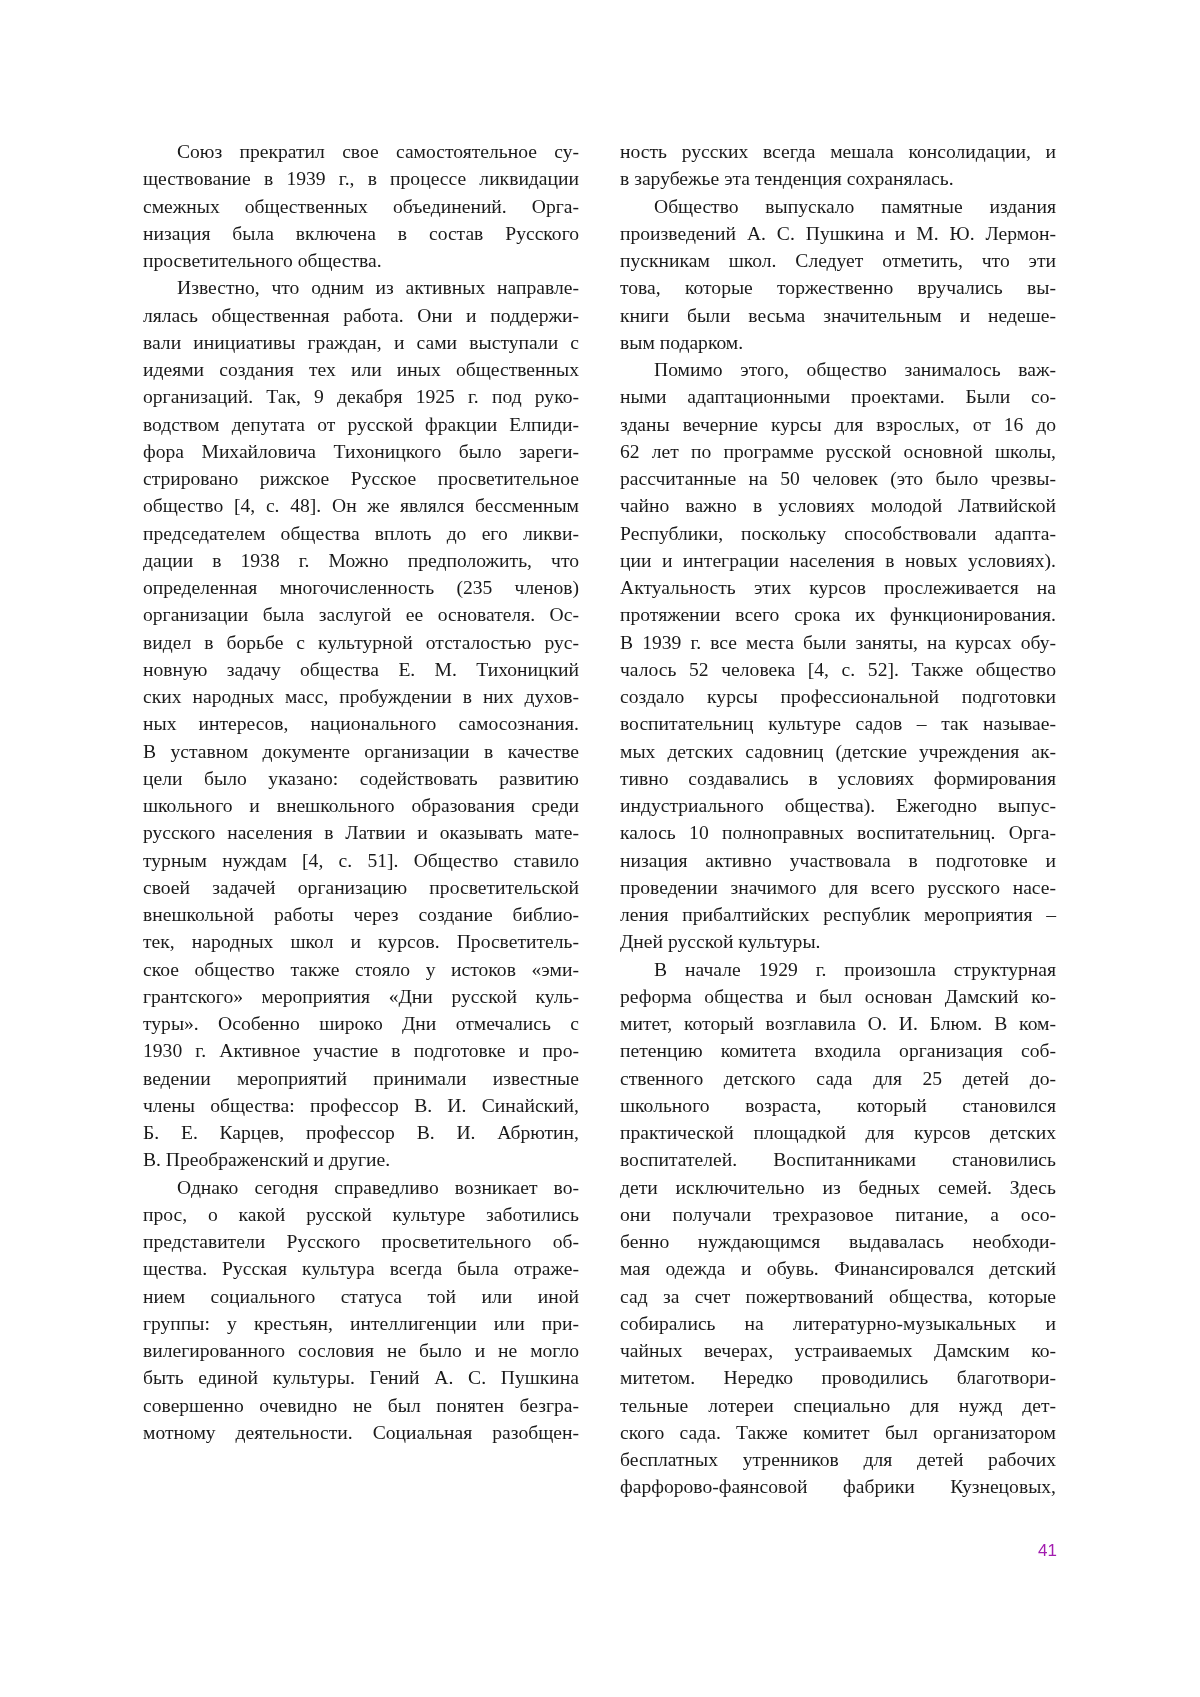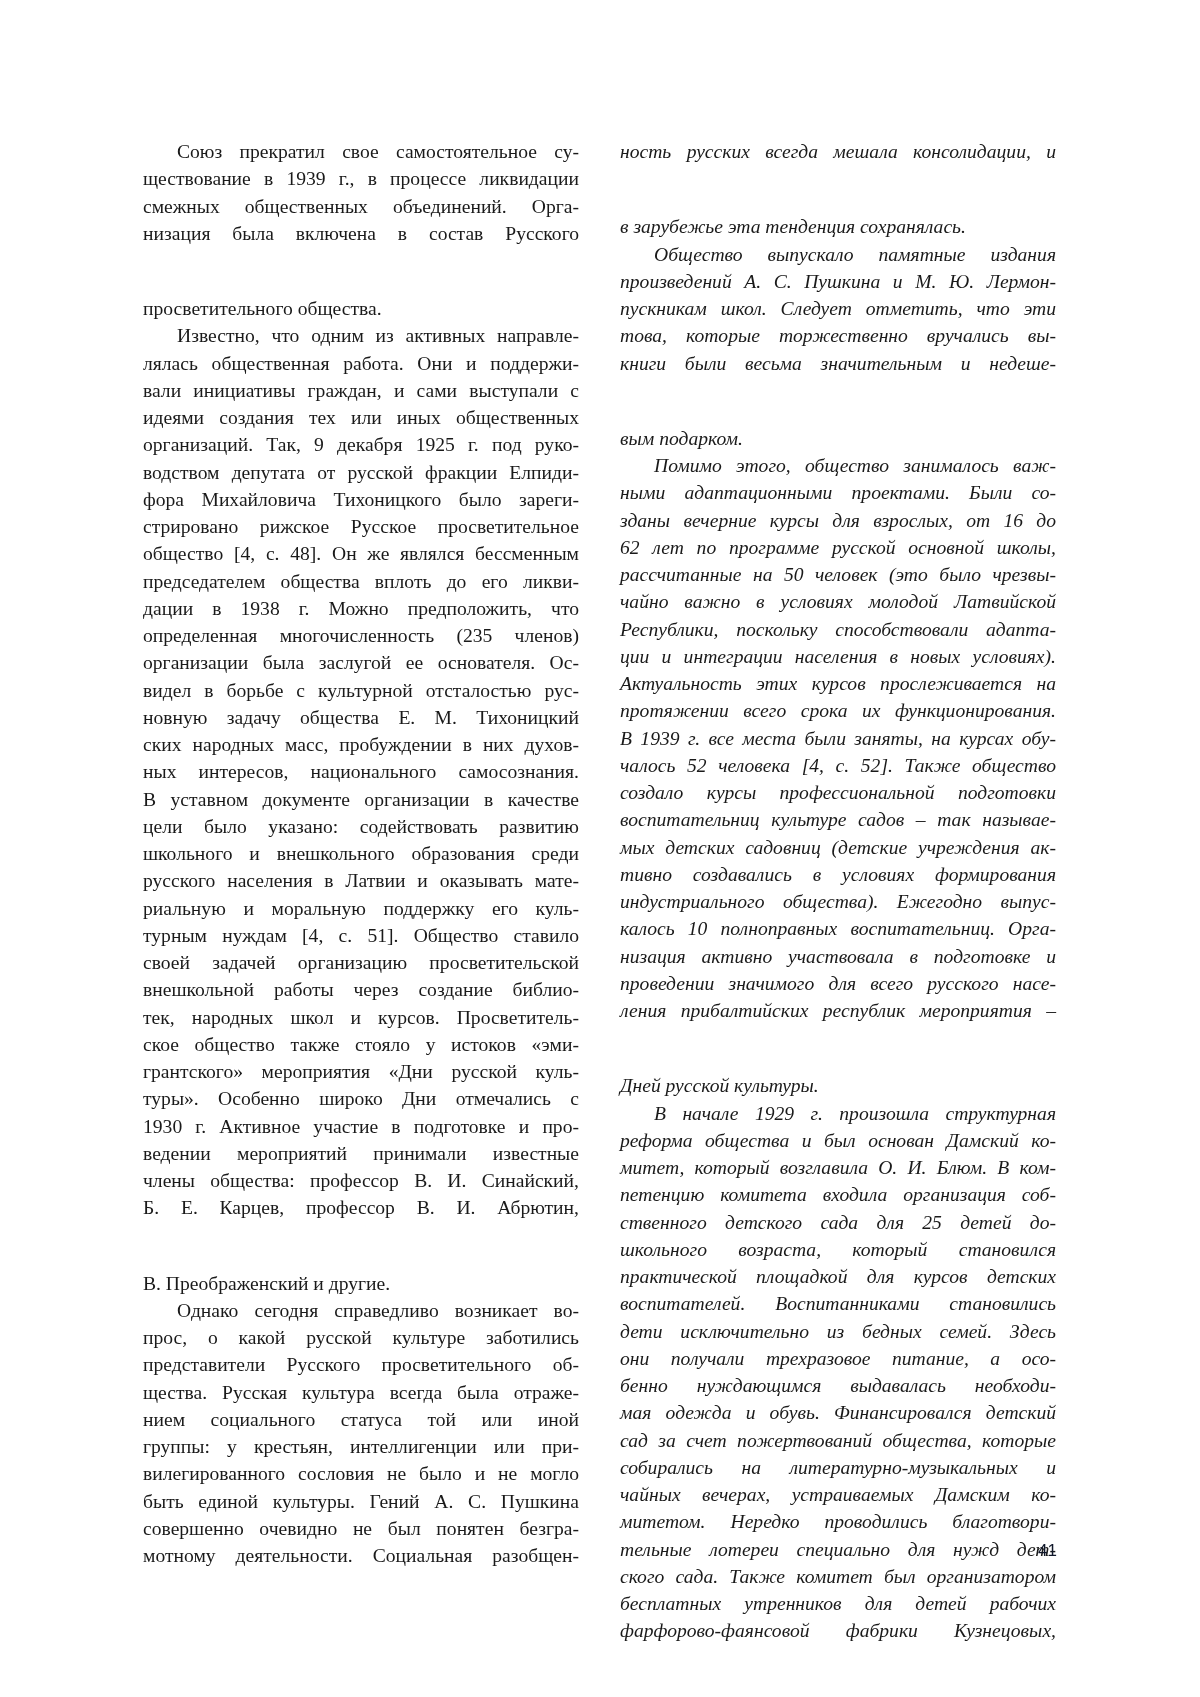--- a/index.html
+++ b/index.html
@@ -8,37 +8,37 @@
   .col {
     position: absolute;
     top: 138px;
     width: 436px;
     font-family: "Liberation Serif", "DejaVu Serif", serif;
     font-size: 19.6px;
     line-height: 27.25px;
     color: #1a1a1a;
   }
   .col-left { left: 143px; }
-  .col-right { left: 620px; font-style: italic; }
+  .col-right { left: 620px; }
   .line {
     display: block;
     white-space: nowrap;
     text-align: justify;
     text-align-last: justify;
     height: 27.25px;
   }
-  .line.last { text-align-last: left; margin-top: 48px; }
+  .line.last { text-align-last: left; }
   .line.indent { padding-left: 34px; }
   .page-number {
     position: absolute;
     left: 1030px; top: 1541px; width: 27px;
     text-align: right;
     font-family: "Liberation Sans", "DejaVu Sans", sans-serif;
     font-size: 17px;
-    color: #0f172a;
+    color: #a21caf;
   }
 </style>
 </head>
 <body>
 
 <div class="page">
   <div class="col col-left">
       <span class="line indent">Союз прекратил свое самостоятельное су-</span>
       <span class="line">ществование в 1939 г., в процессе ликвидации</span>
       <span class="line">смежных общественных объединений. Орга-</span>
@@ -58,21 +58,20 @@
       <span class="line">определенная многочисленность (235 членов)</span>
       <span class="line">организации была заслугой ее основателя. Ос-</span>
       <span class="line">видел в борьбе с культурной отсталостью рус-</span>
       <span class="line">новную задачу общества Е. М. Тихоницкий</span>
       <span class="line">ских народных масс, пробуждении в них духов-</span>
       <span class="line">ных интересов, национального самосознания.</span>
       <span class="line">В уставном документе организации в качестве</span>
       <span class="line">цели было указано: содействовать развитию</span>
       <span class="line">школьного и внешкольного образования среди</span>
       <span class="line">русского населения в Латвии и оказывать мате-</span>
-      <span class="line">риальную и моральную поддержку его куль-</span>
       <span class="line">турным нуждам [4, с. 51]. Общество ставило</span>
       <span class="line">своей задачей организацию просветительской</span>
       <span class="line">внешкольной работы через создание библио-</span>
       <span class="line">тек, народных школ и курсов. Просветитель-</span>
       <span class="line">ское общество также стояло у истоков «эми-</span>
       <span class="line">грантского» мероприятия «Дни русской куль-</span>
       <span class="line">туры». Особенно широко Дни отмечались с</span>
       <span class="line">1930 г. Активное участие в подготовке и про-</span>
       <span class="line">ведении мероприятий принимали известные</span>
       <span class="line">члены общества: профессор В. И. Синайский,</span>

